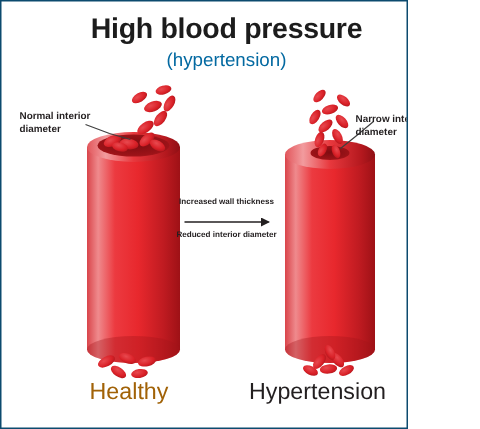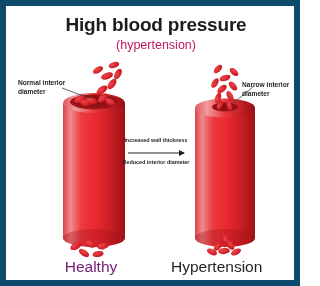--- a/index.html
+++ b/index.html
@@ -5,24 +5,24 @@
   html, body {
     margin: 0;
     padding: 0;
     background: #ffffff;
   }
   body {
     font-family: "Liberation Sans", sans-serif;
   }
   #figure {
     position: relative;
-    width: 300px;
+    width: 272px;
     height: 286px;
     background: #ffffff;
-    border: 6px solid #0c4a6e;
+    border: 1px solid #0c4a6e;
     box-sizing: border-box;
     overflow: hidden;
     padding-left: 19px;
   }
 
   
   #title {
     position: absolute;
     left: 0;
     top: 8px;
@@ -33,21 +33,21 @@
     color: #1c1c1c;
     letter-spacing: -0.2px;
   }
   #subtitle {
     position: absolute;
     left: 0;
     top: 32px;
     width: 300px;
     text-align: center;
     font-size: 12.5px;
-    color: #be185d;
+    color: #0369a1;
   }
 
   
   .callout {
     position: absolute;
     font-size: 6.6px;
     line-height: 9px;
     color: #231f20;
     font-weight: 600;
   }
@@ -81,21 +81,21 @@
   
   .caption {
     position: absolute;
     font-size: 15.5px;
     top: 252px;
   }
   #caption-healthy {
     left: 30px;
     width: 110px;
     text-align: center;
-    color: #701a75;
+    color: #a16207;
   }
   #caption-hypertension {
     left: 165px;
     width: 125px;
     text-align: left;
     color: #231f20;
   }
 
   
   #art {

